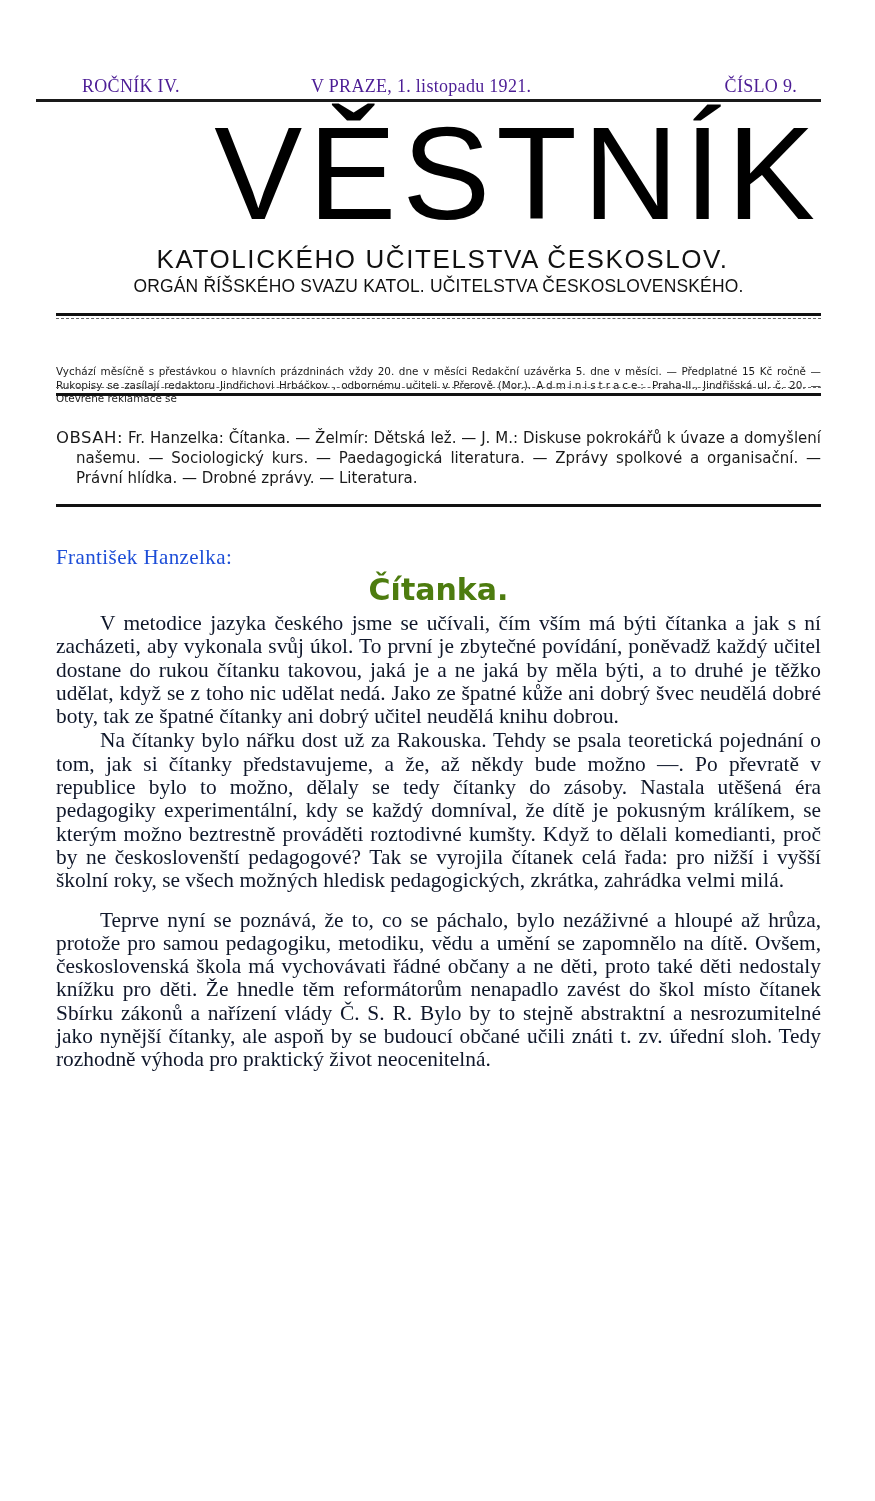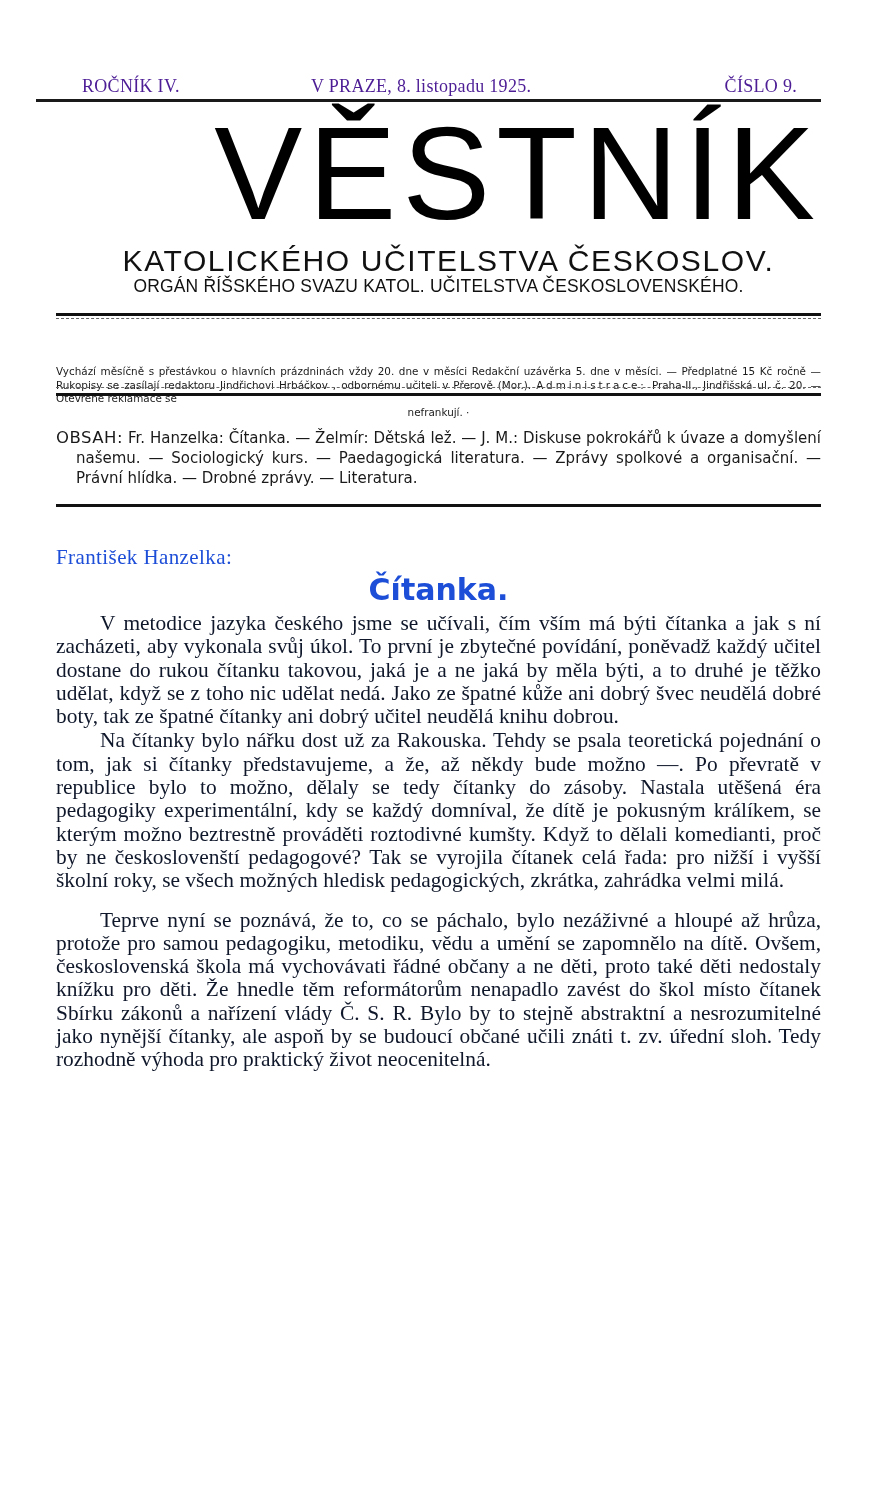--- a/index.html
+++ b/index.html
@@ -9,22 +9,22 @@
   .topline { position: absolute; top: 76px; left: 0; width: 765px; height: 24px;
     font-family: "Liberation Serif", serif; font-size: 18px; letter-spacing: 0.3px; color: #4c1d95; }
   .topline .l { position: absolute; left: 26px; }
   .topline .c { position: absolute; left: 255px; }
   .topline .r { position: absolute; right: 24px; }
   .rule-top { position: absolute; top: 99px; left: -20px; width: 785px; height: 3px; background: #1a1a1a; }
 
   .masthead { position: absolute; top: 104px; left: 0; width: 765px; text-align: right;
     font-family: Liberation Sans, sans-serif; font-size: 132px; line-height: 140px; letter-spacing: 6px; color: #000000; }
 
-  .subtitle1 { position: absolute; top: 244px; left: 10px; width: 765px; text-align: center;
-    font-family: "Liberation Sans", sans-serif; font-size: 30px; letter-spacing: 1.6px; color: #111; white-space: nowrap; }
+  .subtitle1 { position: absolute; top: 244px; left: 4px; width: 765px; text-align: center;
+    font-family: "Liberation Sans", sans-serif; font-size: 26px; letter-spacing: 1.6px; color: #111; white-space: nowrap; }
   .subtitle2 { position: absolute; top: 276px; left: 0; width: 765px; text-align: center;
     font-family: "Liberation Sans", sans-serif; font-size: 18px; letter-spacing: 0.2px; color: #111; white-space: nowrap; transform: scaleX(0.97); }
 
   .rule-double1 { position: absolute; top: 313px; left: 0; width: 765px; height: 3px; background: #111; }
   .rule-double1b { position: absolute; top: 318px; left: 0; width: 765px; height: 1px; border-top: 1px dashed #666; }
 
   .notice { position: absolute; top: 321px; left: 0; width: 765px;
     font-family: "DejaVu Sans", sans-serif; font-size: 10.4px; line-height: 13.5px; text-align: justify; color: #1a1a1a; margin-top: 44px; }
   .notice .center { display: block; text-align: center; }
   .spaced { letter-spacing: 3px; }
@@ -35,52 +35,51 @@
   .obsah { position: absolute; top: 428px; left: 0; width: 765px;
     font-family: "DejaVu Sans", sans-serif; font-size: 15px; line-height: 20px; color: #1a1a1a; text-align: justify; }
   .obsah .lbl { font-size: 16.5px; letter-spacing: 0.5px; }
   .obsah p { margin: 0; text-indent: -20px; padding-left: 20px; }
 
   .rule-obsah { position: absolute; top: 504px; left: 0; width: 765px; height: 3px; background: #111; }
 
   .author { position: absolute; top: 545px; left: 0;
     font-family: "Liberation Serif", serif; font-size: 21px; color: #1d4ed8; letter-spacing: 0.4px; }
   .title { position: absolute; top: 572px; left: 0; width: 765px; text-align: center;
-    font-family: "DejaVu Sans", sans-serif; font-weight: bold; font-size: 30px; color: #1d4ed8; }
+    font-family: "DejaVu Sans", sans-serif; font-weight: bold; font-size: 30px; color: #4d7c0f; }
 
   .body { position: absolute; top: 612px; left: 0; width: 765px;
     font-family: "Liberation Serif", serif; font-size: 21.4px; line-height: 23.3px; color: #0f172a; text-align: justify; }
   .body p { margin: 0; text-indent: 44px; }
   .body p + p { margin-top: 1px; }
   .body p.gap { margin-top: 16px; }
 </style>
 </head>
 <body>
 
 <div class="page">
 
   <div class="topline">
     <span class="l">ROČNÍK IV.</span>
-    <span class="c">V PRAZE, 8. listopadu 1925.</span>
+    <span class="c">V PRAZE, 1. listopadu 1921.</span>
     <span class="r">ČÍSLO 9.</span>
   </div>
   <div class="rule-top"></div>
 
   <div class="masthead">VĚSTNÍK</div>
   <div class="subtitle1">KATOLICKÉHO UČITELSTVA ČESKOSLOV.</div>
   <div class="subtitle2">ORGÁN ŘÍŠSKÉHO SVAZU KATOL. UČITELSTVA ČESKOSLOVENSKÉHO.</div>
 
   <div class="rule-double1"></div>
   <div class="rule-double1b"></div>
 
   <div class="notice">
     <span>Vychází měsíčně s přestávkou o hlavních prázdninách vždy 20. dne v měsíci Redakční uzávěrka 5. dne v měsíci. — Předplatné 15 Kč ročně — Rukopisy se zasílají redaktoru Jindřichovi Hrbáčkov , odbornému učiteli v Přerově (Mor.).</span>
     <span class="spaced">Administrace:</span>
     <span>Praha-II., Jindřišská ul. č. 20. — Otevřené reklamace se</span>
-    <span class="center">nefrankují. ·</span>
   </div>
 
   <div class="rule-double2a"></div>
   <div class="rule-double2"></div>
 
   <div class="obsah">
     <p>
       <span class="lbl">OBSAH:</span>
       <span>Fr. Hanzelka: Čítanka. — Želmír: Dětská lež. — J. M.: Diskuse pokrokářů k úvaze a domyšlení našemu. — Sociologický kurs. — Paedagogická literatura. — Zprávy spolkové a organisační. — Právní hlídka. — Drobné zprávy. — Literatura.</span>
     </p>

